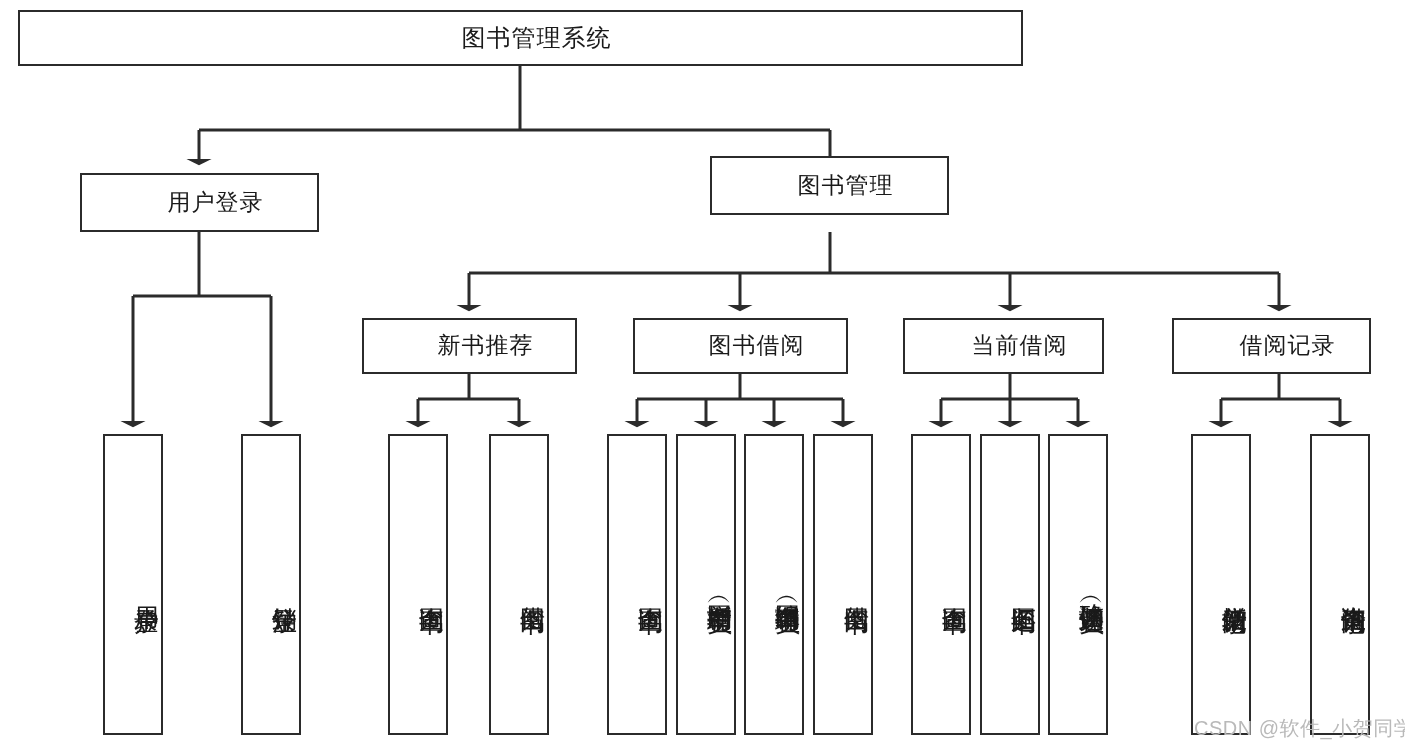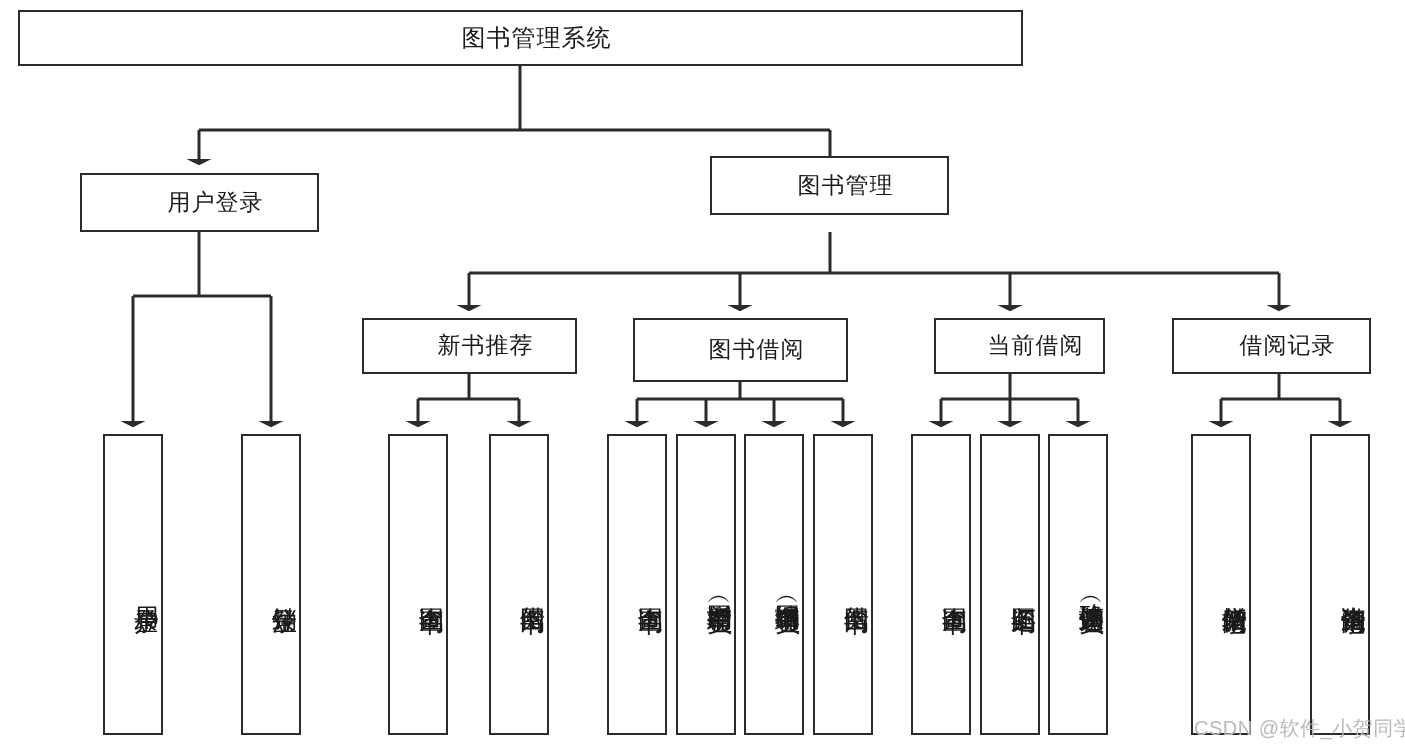--- a/index.html
+++ b/index.html
@@ -119,22 +119,22 @@
       <path d="M1340,399 L1340,424" marker-end="url(#arrow)"></path>
     </g>
   </svg>
 
   <div class="node horiz root" style="left:18px; top:10px; width:1005px; height:56px;">图书管理系统</div>
 
   <div class="node horiz" style="left:80px; top:173px; width:239px; height:59px;">用户登录</div>
   <div class="node horiz" style="left:710px; top:156px; width:239px; height:59px;">图书管理</div>
 
   <div class="node horiz" style="left:362px; top:318px; width:215px; height:56px;">新书推荐</div>
-  <div class="node horiz" style="left:633px; top:318px; width:215px; height:64px;text-align:right;">图书借阅</div>
-  <div class="node horiz" style="left:934px; top:318px; width:171px; height:56px;">当前借阅</div>
+  <div class="node horiz" style="left:633px; top:318px; width:215px; height:56px;text-align:right;">图书借阅</div>
+  <div class="node horiz" style="left:903px; top:318px; width:201px; height:56px;">当前借阅</div>
   <div class="node horiz" style="left:1172px; top:318px; width:199px; height:56px;">借阅记录</div>
 
   <div class="node vert" style="left:103px; top:434px; width:60px; height:301px;">用户登录</div>
   <div class="node vert" style="left:241px; top:434px; width:60px; height:301px;">注销登录</div>
 
   <div class="node vert" style="left:388px; top:434px; width:60px; height:301px;">查询图书</div>
   <div class="node vert" style="left:489px; top:434px; width:60px; height:301px;">借阅图书</div>
 
   <div class="node vert" style="left:607px; top:434px; width:60px; height:301px;">查询图书</div>
   <div class="node vert" style="left:676px; top:434px; width:60px; height:301px;">新增图书（管理员）</div>

